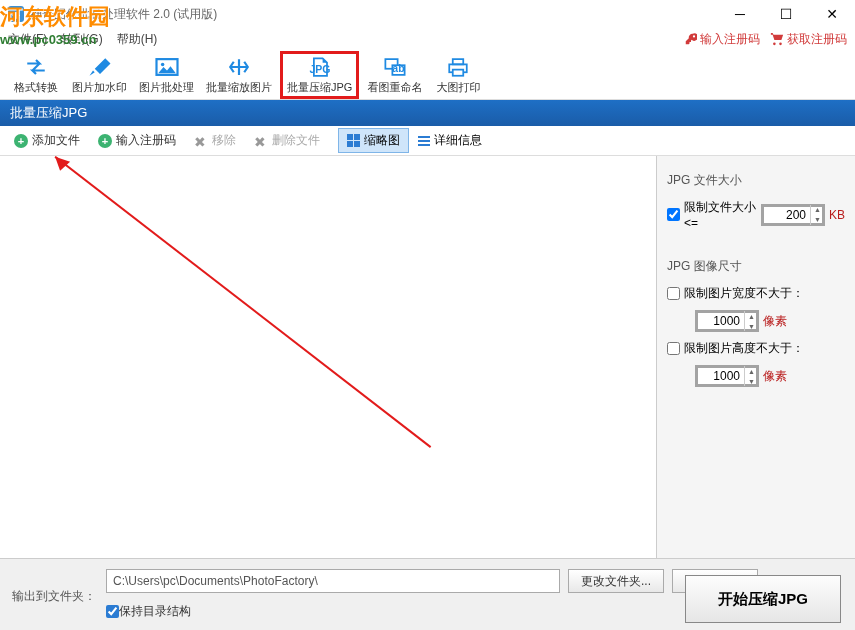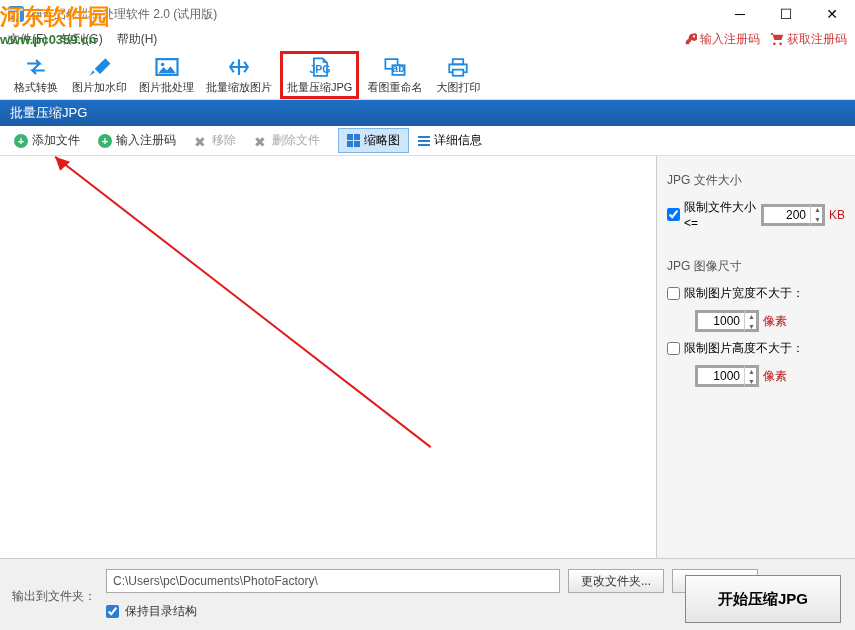--- a/index.html
+++ b/index.html
@@ -61,21 +61,21 @@
     .spin { position: absolute; right: 1px; top: 1px; width: 14px; height: 20px; display: flex; flex-direction: column; }
     .spin span { flex: 1; font-size: 7px; display: flex; align-items: center; justify-content: center; color: #666; border-left: 1px solid #ccc; cursor: pointer; }
     .unit { color: #b91c1c; }
     
     .bottom-bar { position: absolute; bottom: 0; left: 0; right: 0; height: 72px; background: #f0f0f0; border-top: 1px solid #ccc; padding: 14px 12px; display: flex; align-items: center; gap: 10px; }
     .output-label { color: #555; padding-top: 4px; }
     .output-col { display: flex; flex-direction: column; gap: 10px; }
     .path-input { width: 454px; height: 24px; border: 1px solid #aaa; background: #fff; padding: 0 6px; color: #555; }
     .btn { height: 24px; padding: 0 12px; border: 1px solid #aaa; background: linear-gradient(#fff,#e8e8e8); cursor: pointer; color: #333; }
     .start-btn { width: 156px; height: 48px; font-size: 15px; font-weight: bold; border: 1px solid #888; background: linear-gradient(#fdfdfd,#e6e6e6); cursor: pointer; position: absolute; right: 14px; top: 16px; }
-    .keep-struct { display: flex; align-items: center; gap: 6px; color: #333; }
+    .keep-struct { display: flex; align-items: center; color: #333; }
     .keep-struct input { accent-color: #2b7cd3; }
   </style>
 </head>
 <body>
 
 <div class="watermark">
   <div class="watermark-text1">河东软件园</div>
   <div class="watermark-text2">www.pc0359.cn</div>
 </div>
 

